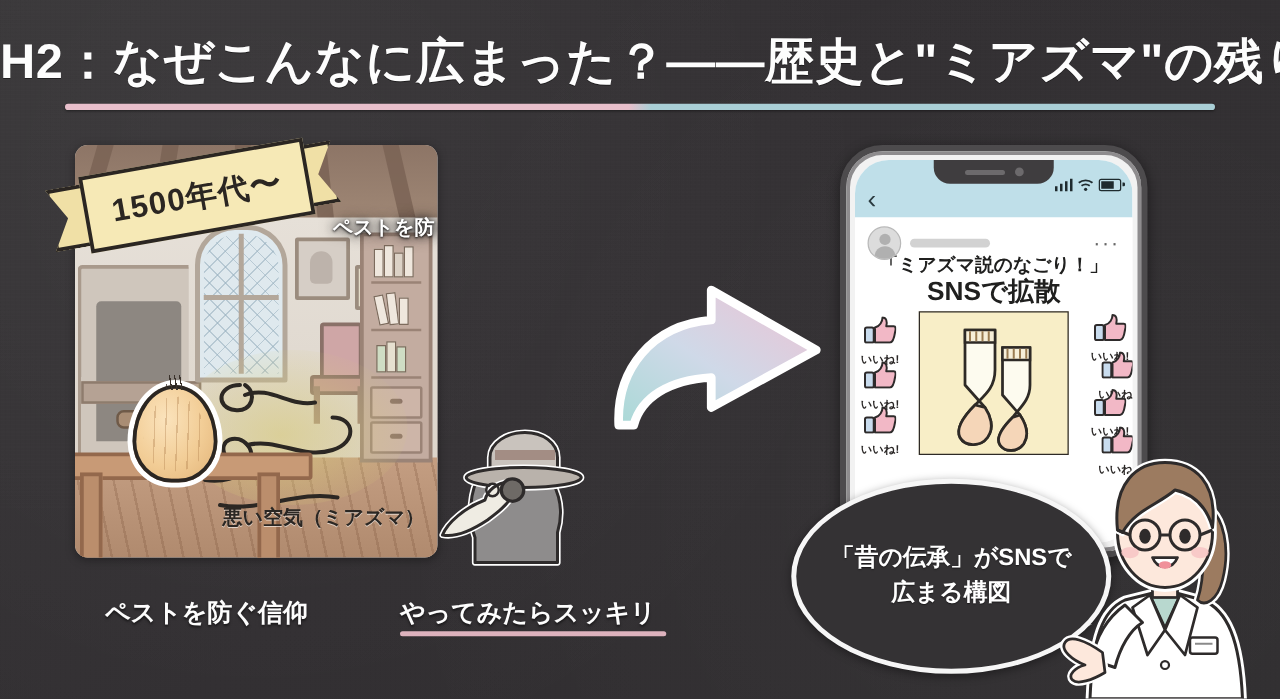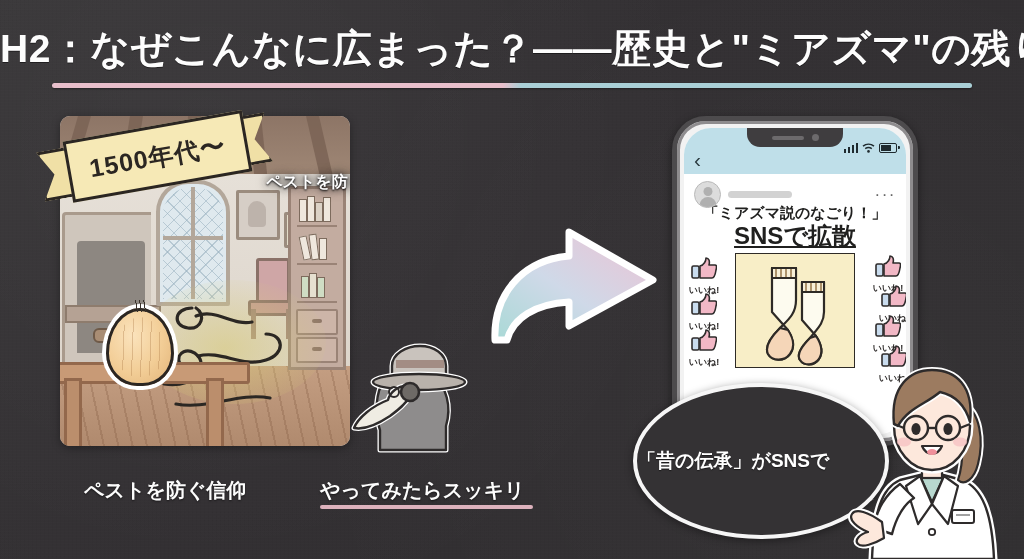--- a/index.html
+++ b/index.html
@@ -193,36 +193,36 @@
   .post{position:absolute;left:0;top:46px;right:0;bottom:0;background:#fff;}
   .post-head{display:flex;align-items:center;gap:7px;padding:7px 10px 2px;}
   .avatar{width:25px;height:25px;border-radius:50%;background:#dcdcdc;border:1.5px solid #b9b9b9;position:relative;overflow:hidden;flex:none;}
   .avatar:before{content:"";position:absolute;left:50%;top:5px;width:9px;height:9px;border-radius:50%;background:#b0b0b0;transform:translateX(-50%);}
   .avatar:after{content:"";position:absolute;left:50%;top:15px;width:17px;height:12px;border-radius:9px 9px 0 0;background:#b0b0b0;transform:translateX(-50%);}
   .name-bar{width:64px;height:7px;border-radius:4px;background:#d2d2d2;}
   .dots{margin-left:auto;color:#666;font-size:17px;line-height:8px;letter-spacing:1.5px;}
 
   .post-caption{text-align:center;margin-top:-6px;color:#20201f;font-weight:700;line-height:1.18;}
   .cap-line1{font-size:15px;}
-  .cap-line2{font-size:24px;text-decoration:underline;}
+  .cap-line2{font-size:21px;}
 
   .post-body{position:relative;margin-top:3px;height:120px;}
   .socks-box{
     position:absolute;left:50%;transform:translateX(-50%);top:0;width:118px;height:113px;
     background:#f8eec7;border:1.6px solid #2e2a26;
   }
   .like{position:absolute;text-align:center;width:42px;}
   .like .lbl{font-size:9px;color:#2a2726;font-weight:700;margin-top:1px;}
   .actions{position:absolute;left:12px;bottom:4px;display:flex;gap:13px;align-items:center;}
 
   
   .bubble{
     position:absolute;left:633px;top:383px;width:248px;height:148px;
     background:#343234;border:4px solid #f6f6f6;border-radius:50%;
-    display:flex;align-items:center;justify-content:flex-start;
+    display:flex;align-items:center;justify-content:center;
     box-shadow:0 2px 8px rgba(0,0,0,.4);
   }
   .bubble-text{
     text-align:center;color:#fff;font-weight:700;font-size:19px;line-height:1.45;
     text-shadow:0 1px 1px rgba(0,0,0,.5);
   }
   .bubble-tail{
     position:absolute;left:858px;top:470px;width:34px;height:26px;
     background:#343234;border:4px solid #f6f6f6;
     clip-path:polygon(0 0,100% 38%,26% 100%);
@@ -312,20 +312,21 @@
 
     <div class="table-top"></div>
     <div class="table-leg" style="left:4px;"></div>
     <div class="table-leg" style="left:146px;"></div>
 
     <div class="onion">
       <div class="onion-top"></div>
     </div>
 
     <div class="scene-label lbl-belief">ペストを防ぐ信仰</div>
+    <div class="scene-label lbl-air">悪い空気（ミアズマ）</div>
   </div>
 
   <div class="ribbon">
     <div class="ribbon-tail tail-l"></div>
     <div class="ribbon-tail tail-r"></div>
     <div class="ribbon-body">
       <span class="ribbon-text">1500年代〜</span>
     </div>
   </div>
 
@@ -483,20 +484,21 @@
           </svg>
         </div>
       </div>
     </div>
   </div>
 
   <div class="bubble-tail"></div>
   <div class="bubble">
     <div class="bubble-text">
       <div>「昔の伝承」がSNSで</div>
+      <div>広まる構図</div>
     </div>
   </div>
 
   <svg class="doctor" viewBox="0 0 176 207">
 
     <path d="M52,128 C34,136 26,158 24,207 L146,207 C144,160 134,136 114,128 L84,120 Z" fill="#ffffff" stroke="#ffffff" stroke-width="7" stroke-linejoin="round"></path>
     <path d="M52,128 C34,136 26,158 24,207 L146,207 C144,160 134,136 114,128 L84,120 Z" fill="#ffffff" stroke="#2e2b2b" stroke-width="2.4" stroke-linejoin="round"></path>
 
     <path d="M72,124 L84,150 L96,124 L88,118 L80,118 Z" fill="#b8d8cf" stroke="#2e2b2b" stroke-width="2"></path>
 

